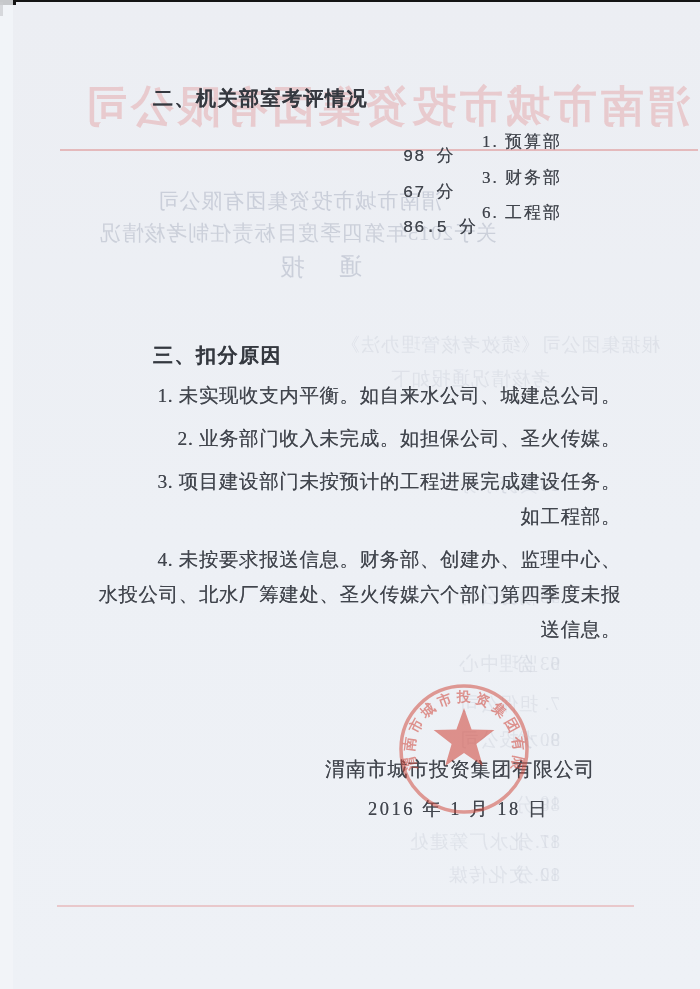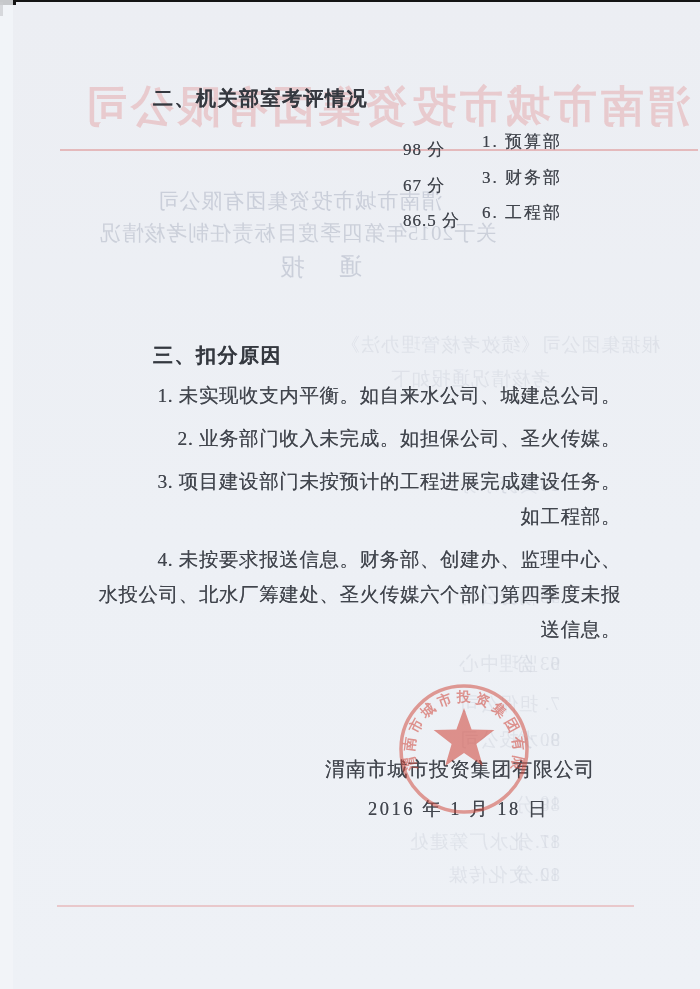--- a/index.html
+++ b/index.html
@@ -38,21 +38,21 @@
   
   .rule-top{position:absolute;top:149px;left:60px;width:638px;height:2px;background:rgba(220,128,128,0.48);}
   .rule-bottom{position:absolute;top:905px;left:57px;width:577px;height:2px;background:rgba(224,140,140,0.40);}
   
   .ink{color:#41454d;text-shadow:0 0 .6px rgba(62,66,74,.75);text-align:right;}
   .sec-heading{position:absolute;font-size:20px;font-weight:bold;letter-spacing:1.5px;color:#34383f;}
   .sec2-heading{left:153px;top:85px;}
   .sec3-heading{left:153px;top:342px;}
   .score-list{position:absolute;left:132px;top:124px;width:430px;}
   .score-row{position:relative;height:35.5px;line-height:35.5px;font-size:17px;letter-spacing:2px;}
-  .score-row .score{position:absolute;left:271px;top:8px;letter-spacing:1px;}
+  .score-row .score{position:absolute;left:271px;top:15px;letter-spacing:1px;font-family:Liberation Mono, monospace;}
   .paras{position:absolute;left:84px;top:370px;width:545px;font-size:19.5px;line-height:35px;}
   .paras p{margin:8px;text-indent:60px;letter-spacing:0.6px;}
   .company-line{position:absolute;left:325px;top:756px;font-size:20px;letter-spacing:0.8px;}
   .date-line{position:absolute;left:368px;top:796px;font-size:18.5px;letter-spacing:2.5px;}
   
   .seal{position:absolute;left:394px;top:678px;width:140px;height:142px;opacity:.85;}
 </style>
 </head>
 <body>
 

